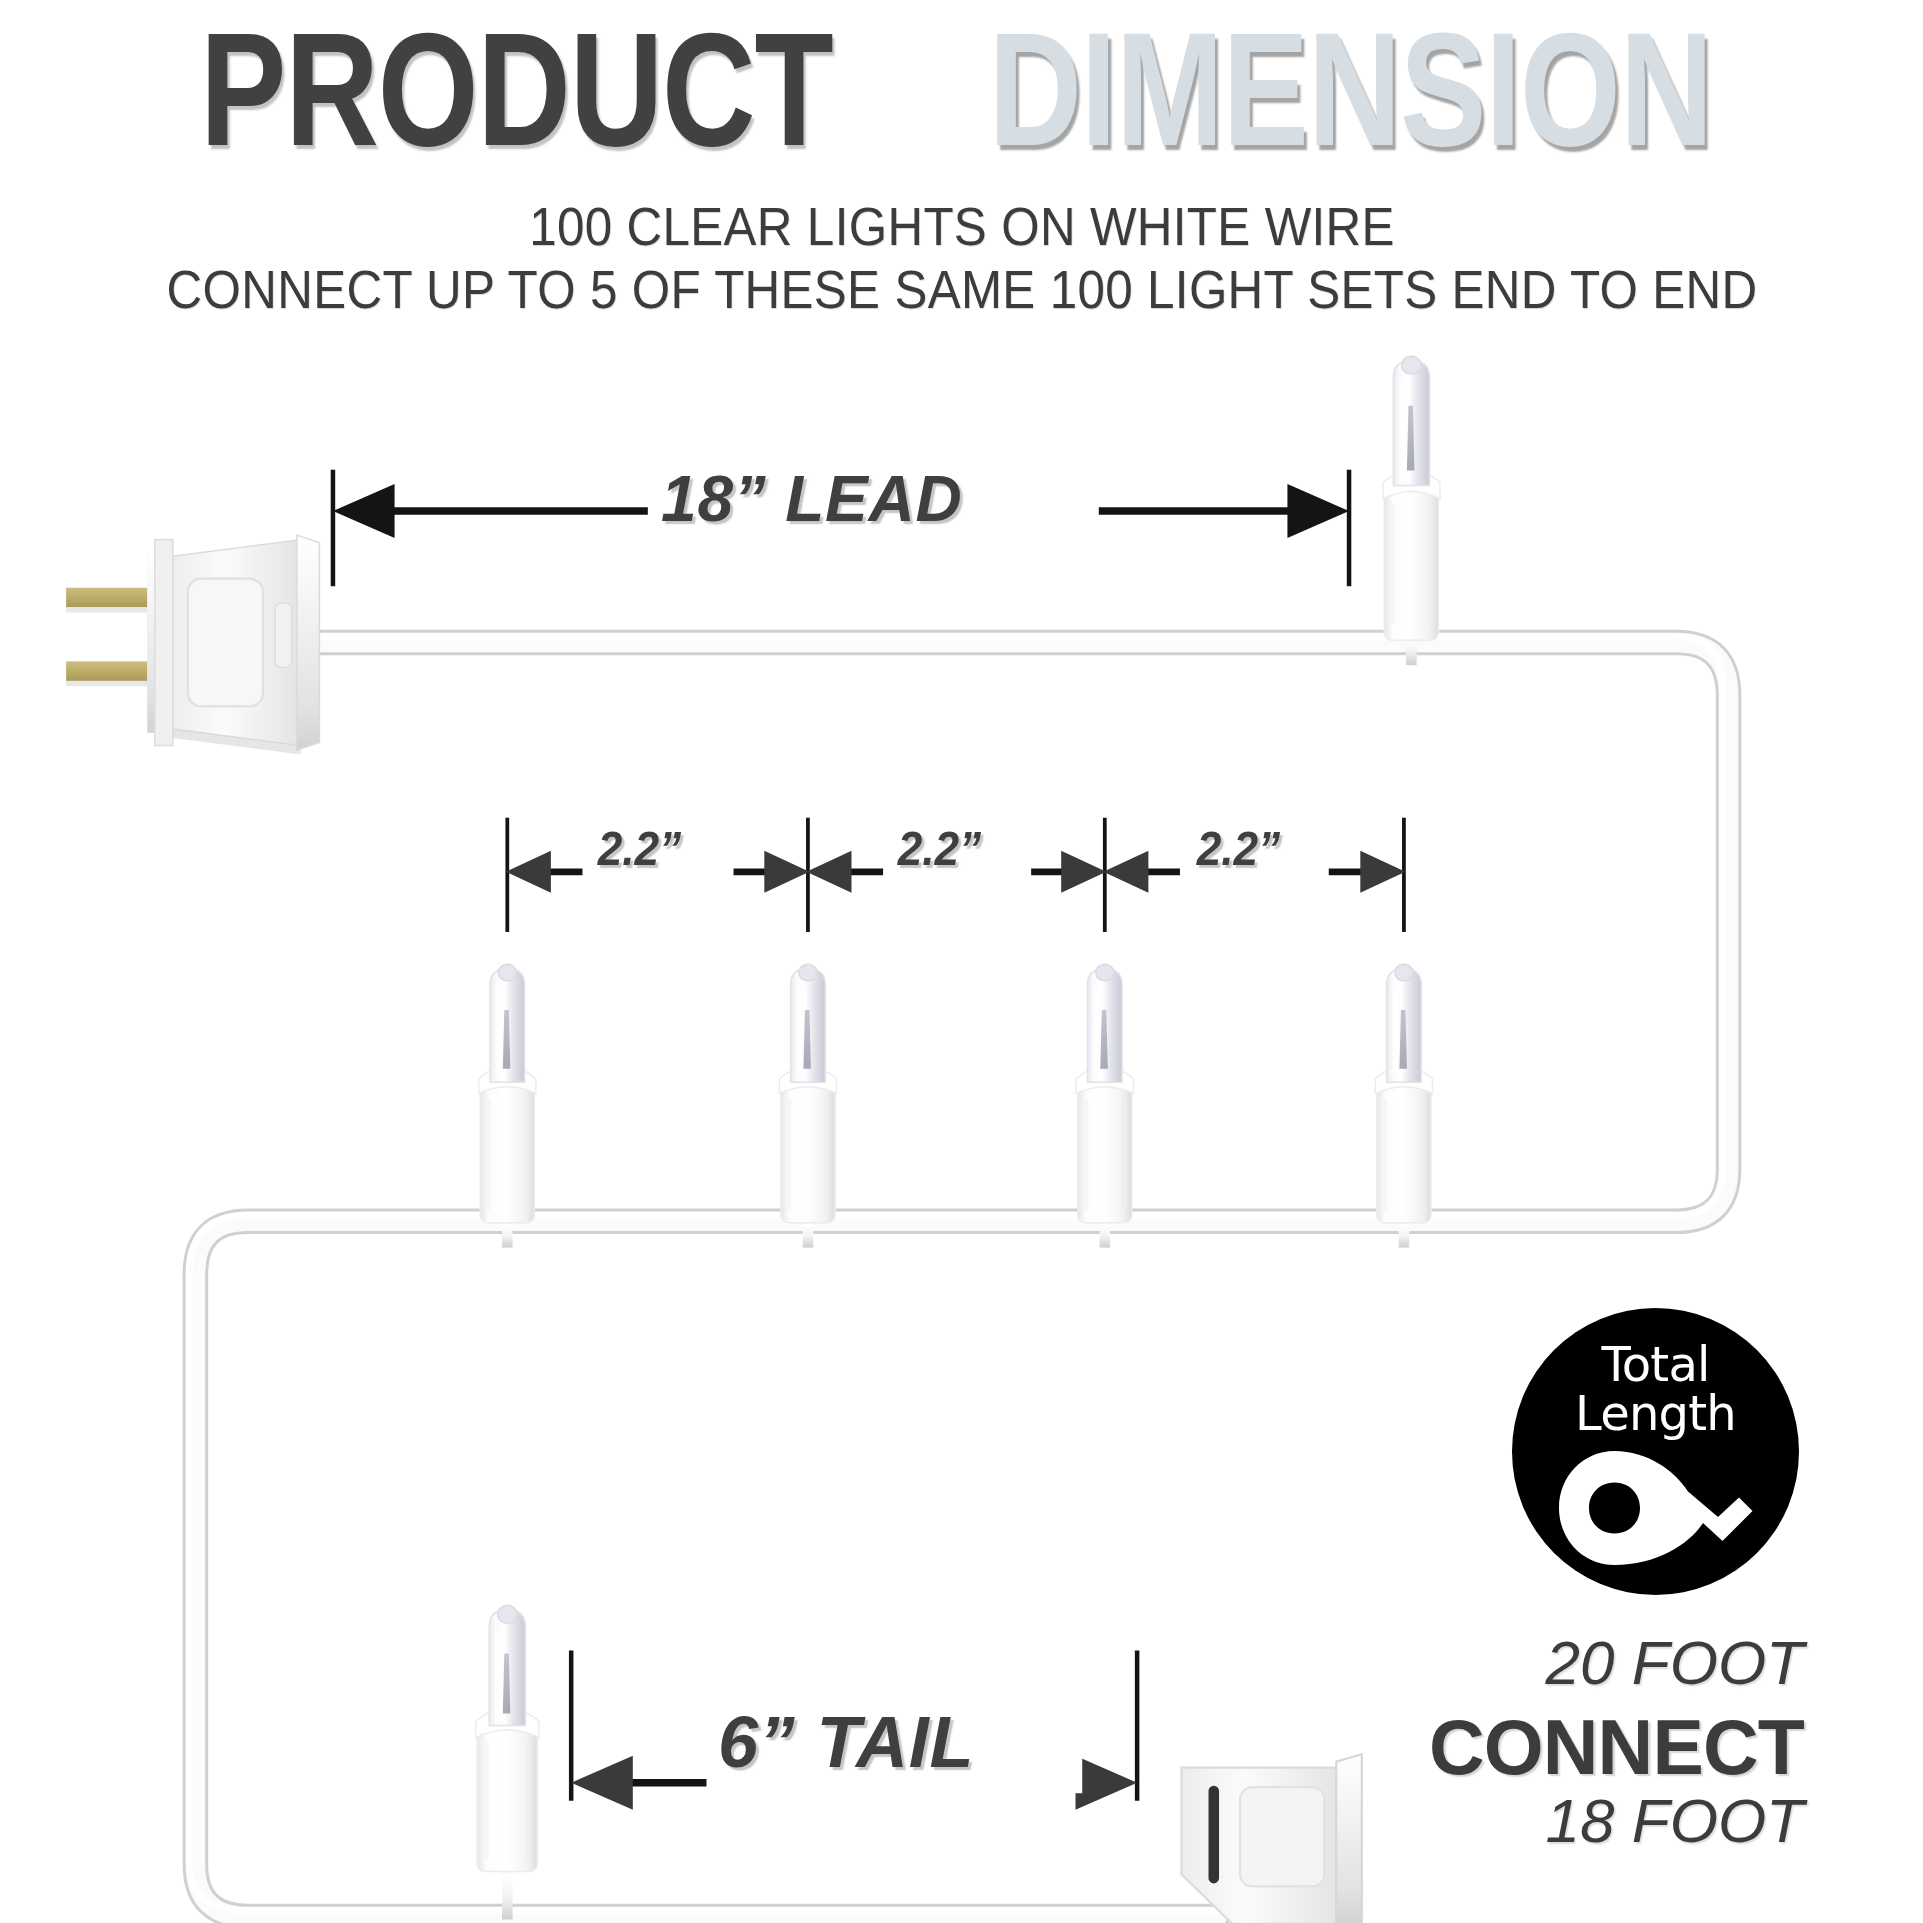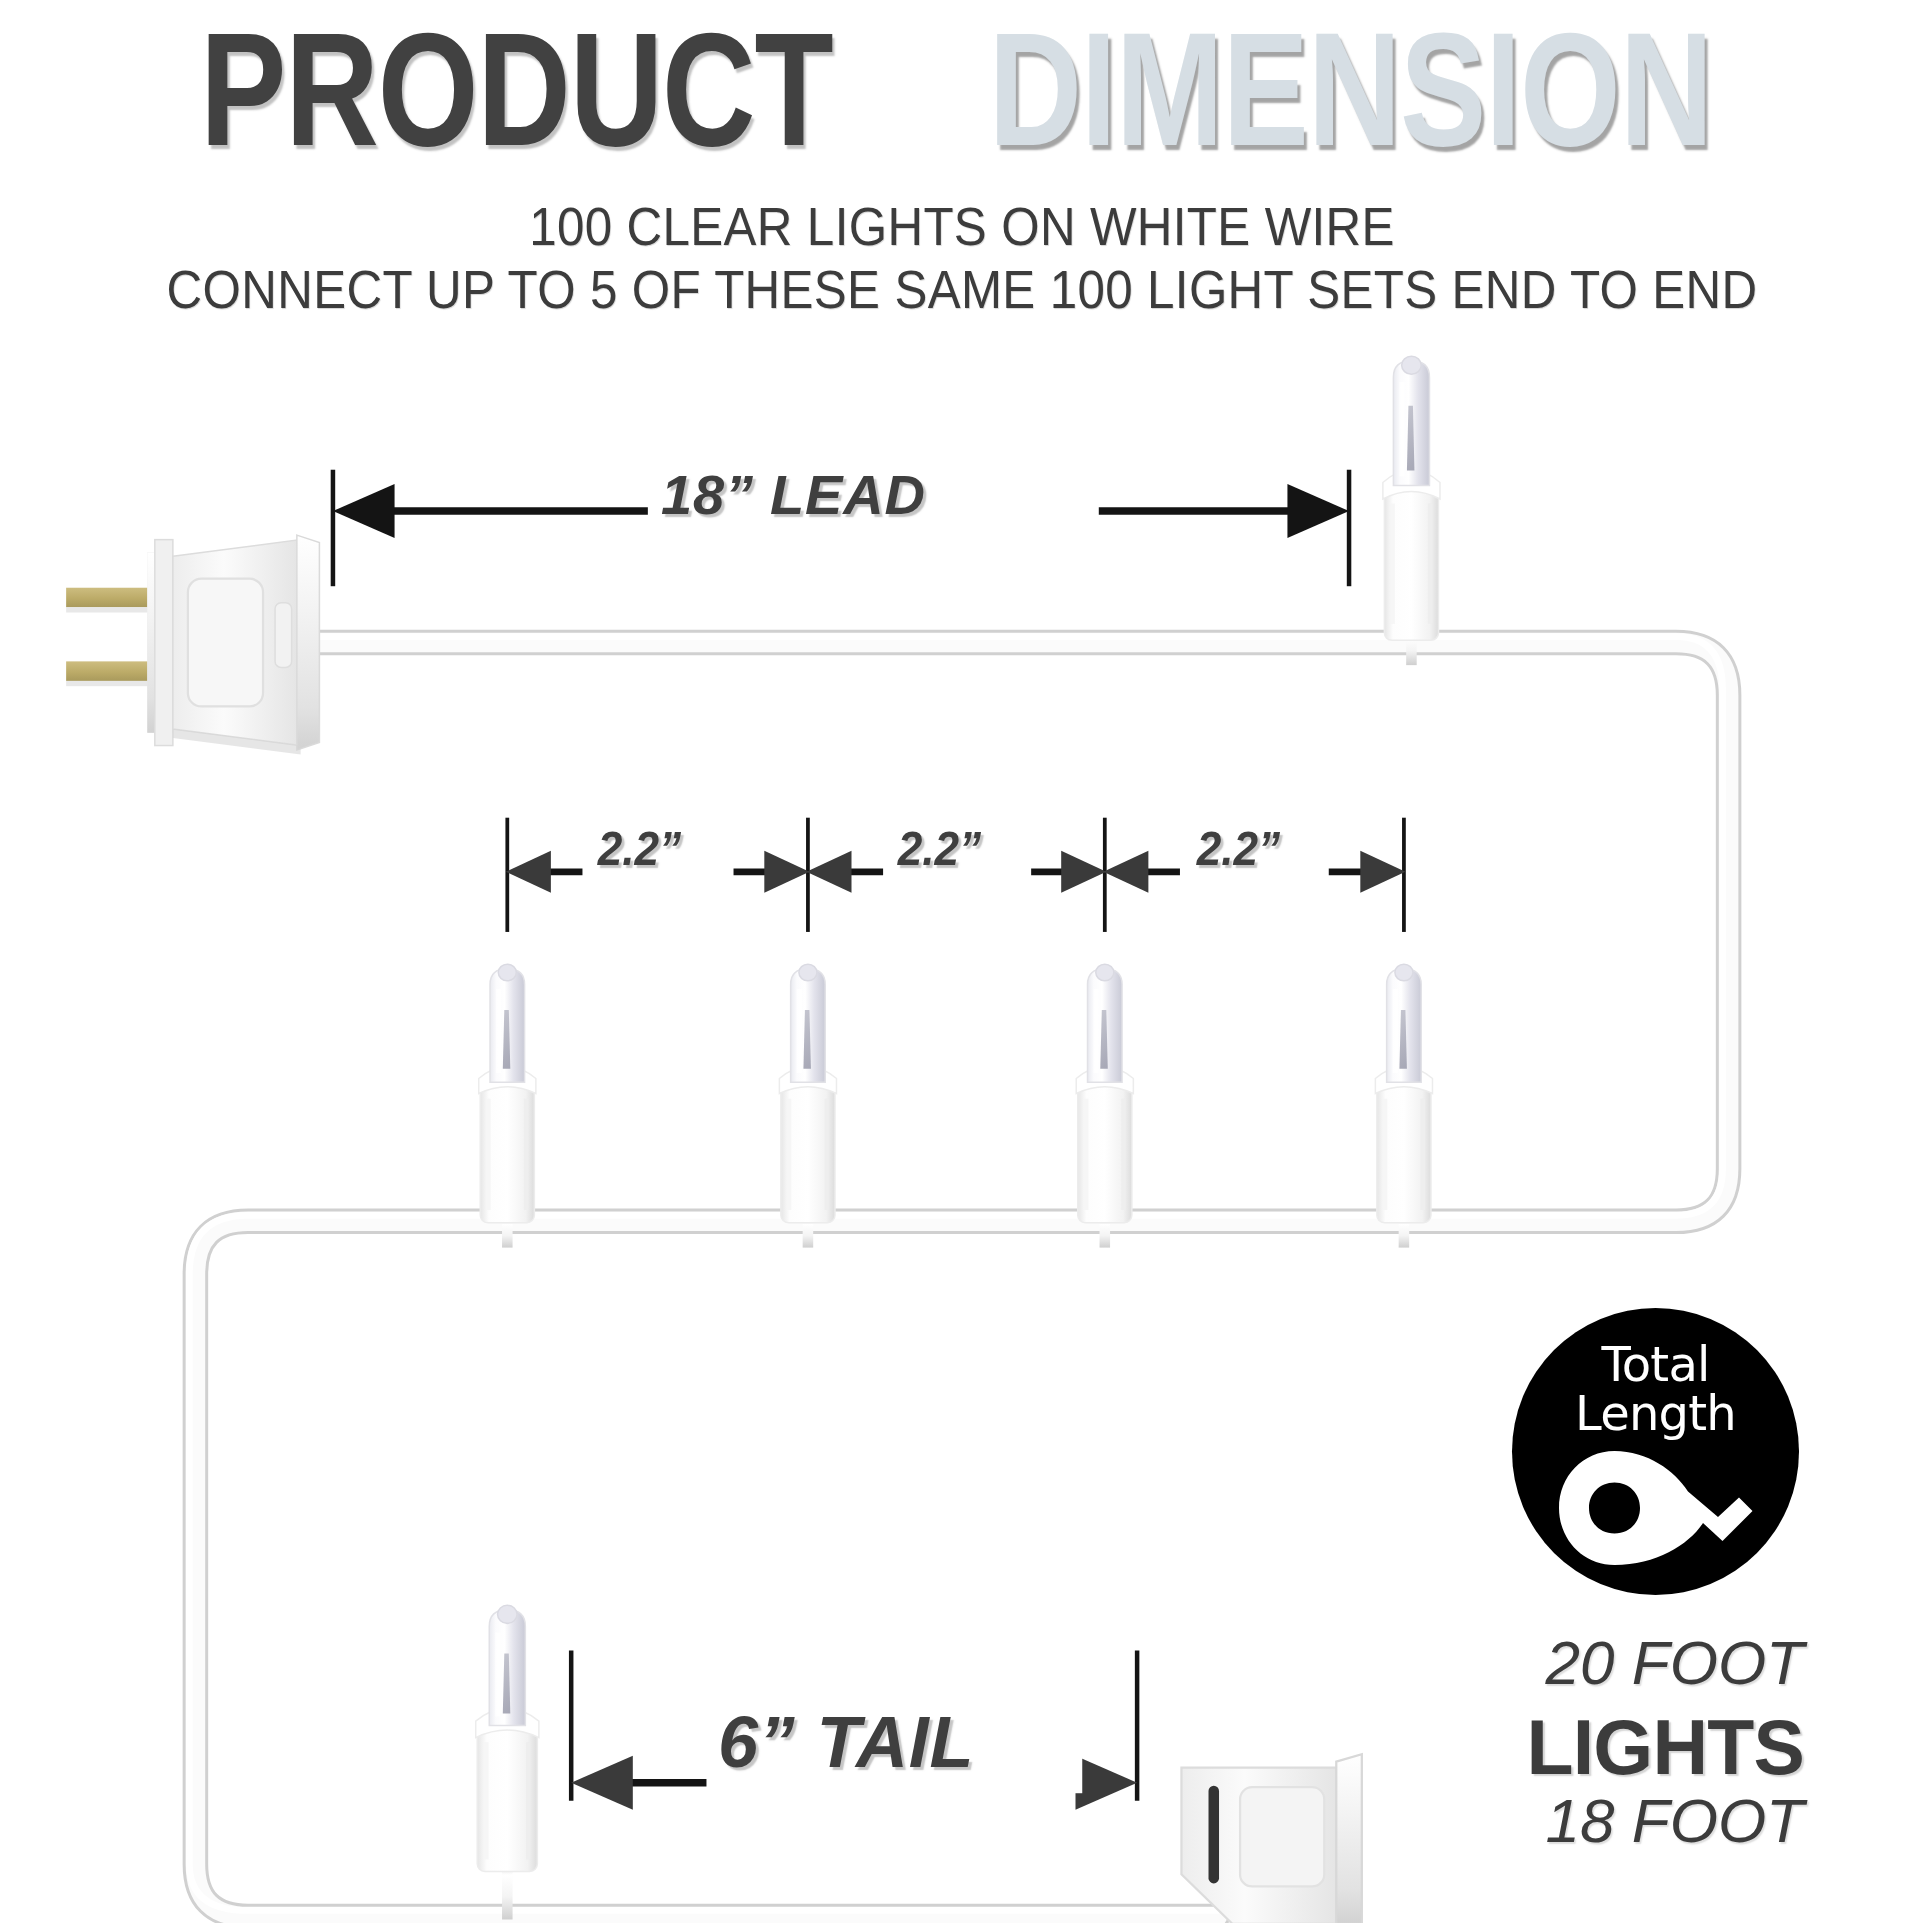--- a/index.html
+++ b/index.html
@@ -66,21 +66,21 @@
   .dim-label {
     position:absolute;
     font-family:"Liberation Sans Narrow","Liberation Sans", sans-serif;
     font-weight:bold;
     font-style:italic;
     color:#3f3f3f;
     white-space:nowrap;
     text-shadow:3px 3px 1.5px rgba(150,150,150,0.55);
     line-height:1;
   }
-  #lbl-lead  { left:661px;  top:467px;  font-size:56px; letter-spacing:0.8px; }
+  #lbl-lead  { left:661px;  top:467px;  font-size:64px; letter-spacing:0.8px; }
   #lbl-tail  { left:718px;  top:1686px; font-size:72px; letter-spacing:0.8px;margin-top:20px; }
   .lbl-22 { font-size:48px; transform:scaleX(0.92); }
   #lbl-22-a { left:594px;  top:825px; }
   #lbl-22-b { left:894px; top:825px; }
   #lbl-22-c { left:1193px; top:825px; }
 
   
   #badge {
     position:absolute;
     left:1512px; top:1308px;
@@ -375,18 +375,18 @@
                M 78 46
                C 58 46 44 61 44 80
                C 44 99 58 114 78 114
                C 98 114 112 99 112 80
                C 112 61 98 46 78 46 Z" fill="#ffffff" fill-rule="evenodd"></path>
     </svg>
   </div>
 
   <div id="specs">
     <div class="spec-value" id="spec-overall-value">20 FOOT</div>
-    <div class="spec-head" id="spec-lighted-head">LIGHTS</div>
+    <div class="spec-head" id="spec-lighted-head">CONNECT</div>
     <div class="spec-value" id="spec-lighted-value">18 FOOT</div>
   </div>
 
 </div>
 
 
 </body></html>

